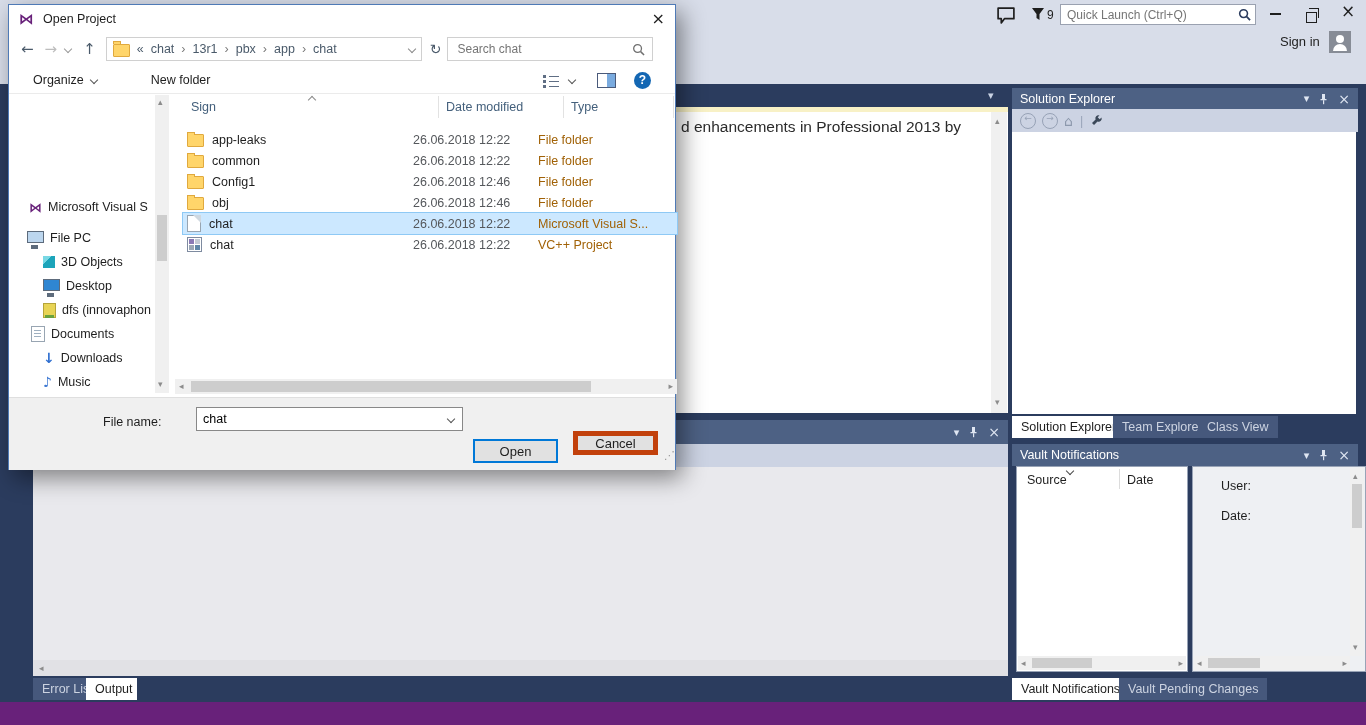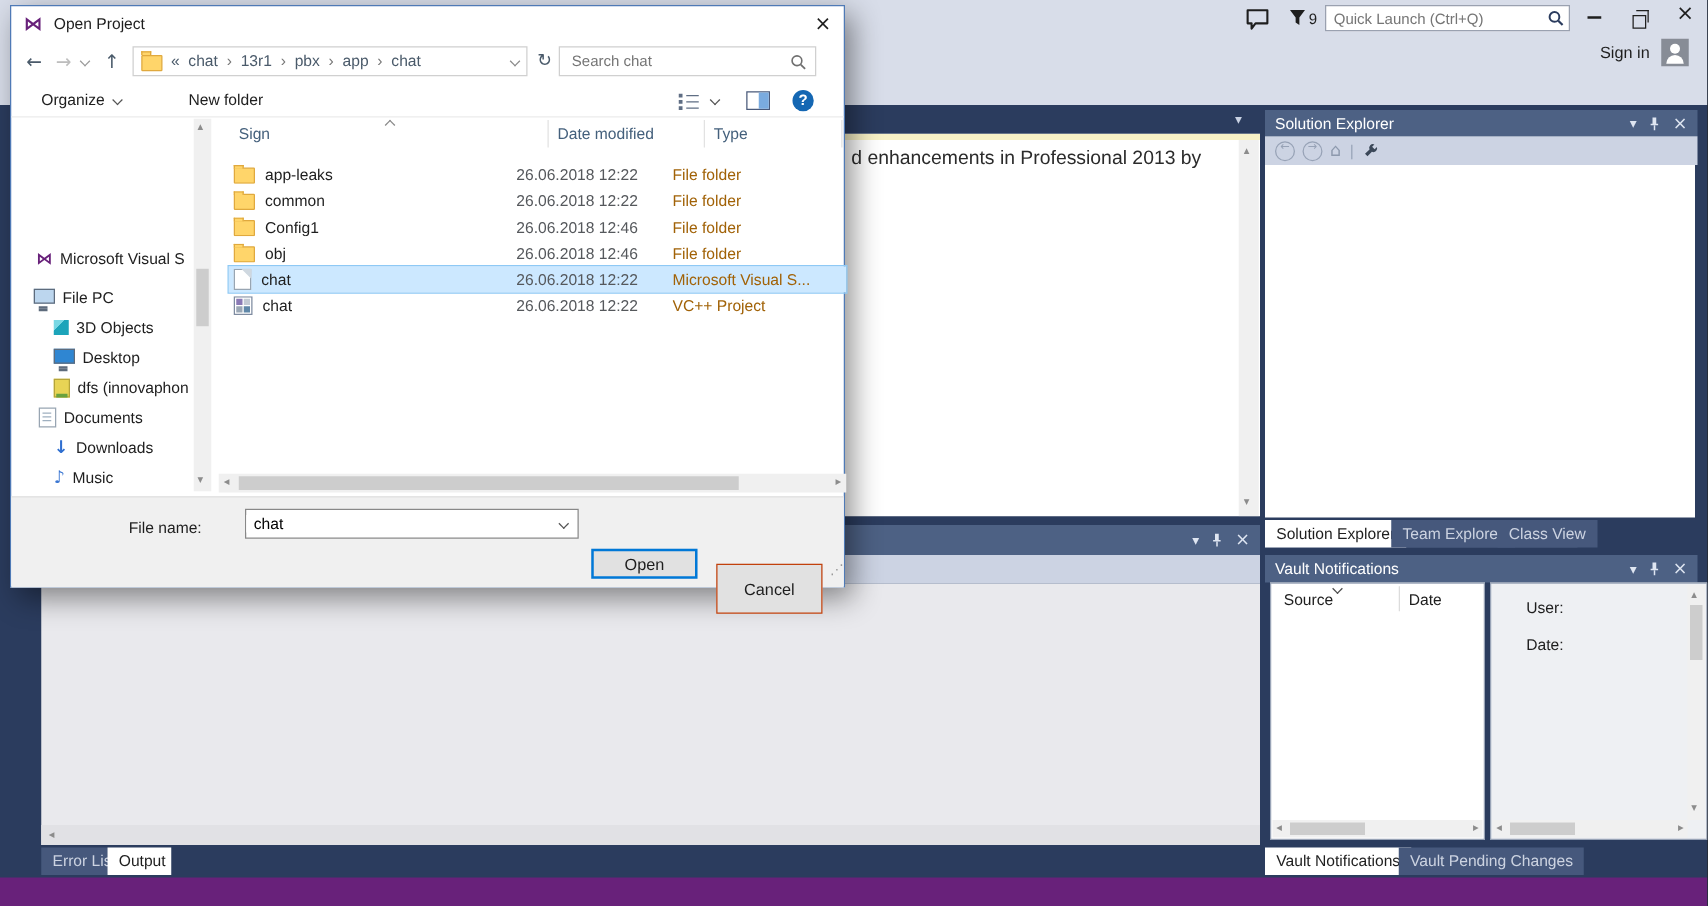--- a/index.html
+++ b/index.html
@@ -364,19 +364,19 @@
       <span class="sarr abs" style="right:4px;top:3px">▸</span>
     </div>
 
     <div class="abs dlg-bottom">
       <span class="abs" style="left:94px;top:17px">File name:</span>
       <div class="abs fld" style="left:187px;top:9px;width:267px;height:24px">
         <input style="flex: 1 1 0%; border: none; outline: none; font: 12.5px &quot;Liberation Sans&quot;, sans-serif; padding: 0px 6px;" value="chat">
         <span class="chv" style="margin-right:8px;border-color:#555"></span>
       </div>
       <div class="abs btn" style="left:464px;top:41px;width:85px;height:24px;border:2px solid #0078d7">Open</div>
-      <div class="abs btn" style="left:564px;top:53px;width:85px;height:40px;border:1px solid #c2410c">Cancel</div>
+      <div class="abs btn" style="left:564px;top:33px;width:85px;height:24px;border:5px solid #c2410c">Cancel</div>
       <span class="abs glyph" style="left:655px;top:52px;color:#999;font-size:11px">⋰</span>
     </div>
   </div>
 
   <div class="abs statusbar"></div>
 </div>
 
 </body></html>

